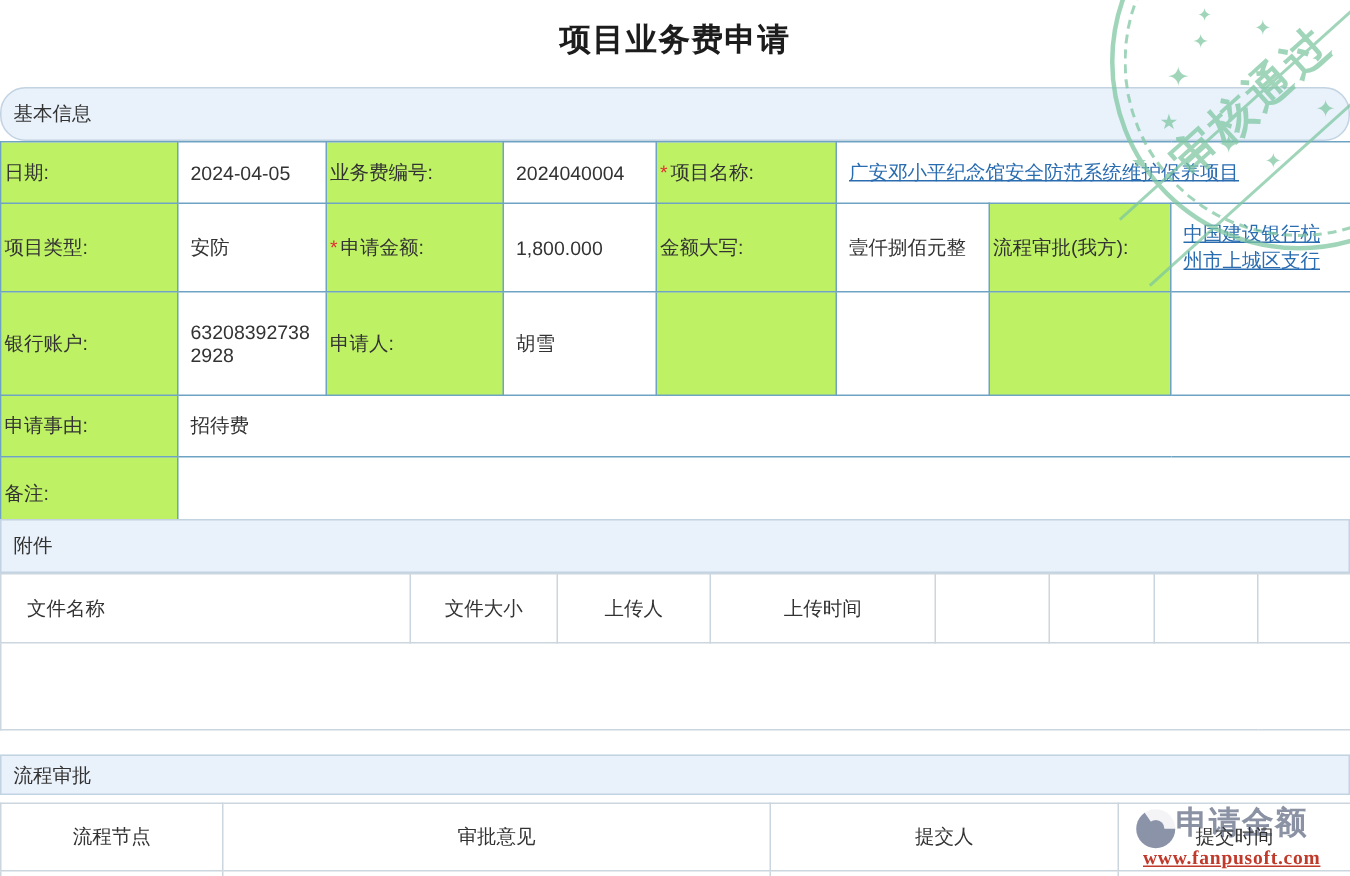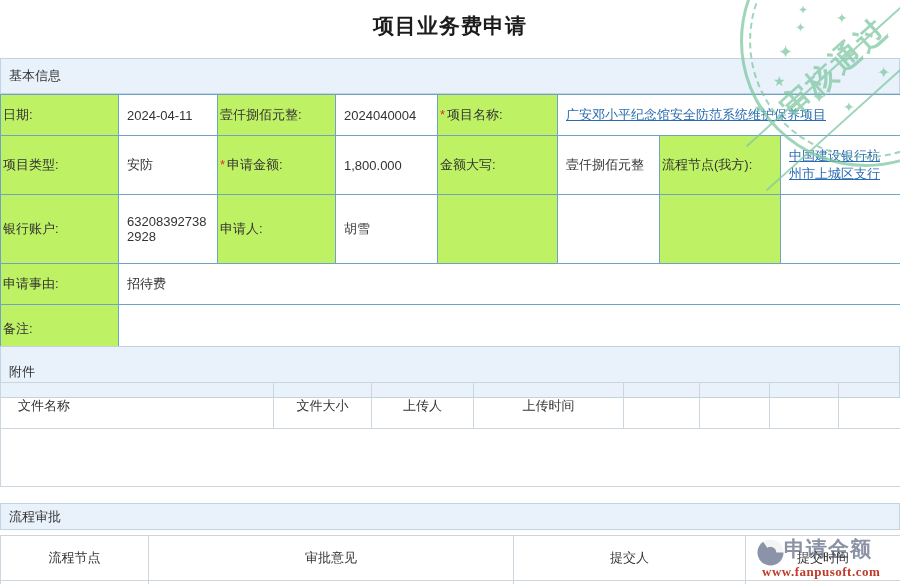--- a/index.html
+++ b/index.html
@@ -11,22 +11,22 @@
   .page-title {
     position:absolute; top:12px; left:0; width:100%;
     text-align:center; font-size:21px; font-weight:bold; color:#1c1c1c; letter-spacing:1px;
   }
   
   .section-bar {
     position:absolute; left:0; width:900px; background:#e9f1fb;
     border:1px solid #c2d3e2; font-size:13px; color:#333;
     display:flex; align-items:center; padding-left:8px;
   }
-  .bar-basic { top:58px; height:36px; }
-  .bar-attach { top:346px; height:52px;font-family:Liberation Mono, monospace; }
+  .bar-basic { top:58px; height:36px;border-radius:17px; }
+  .bar-attach { top:346px; height:36px;font-family:Liberation Mono, monospace; }
   .bar-approval { top:503px; height:27px; }
 
   
   table { border-collapse:collapse; table-layout:fixed; }
   .basic-table { position:absolute; top:94px; left:0; width:900px; }
   .basic-table td { border:1px solid #6fa3c4; font-size:13px; vertical-align:middle; }
   .basic-table td.lbl { background:#bef264; text-align:left; padding:3px 6px 3px 2px; color:#333; }
   .basic-table td.val { background:#fff; text-align:left; padding:3px 8px; color:#333; word-break:break-all; }
   .req { color:#e03131; margin-right:2px; font-size:13px; }
   a.cell-link { color:#2a6cb0; text-decoration:underline; cursor:pointer; }
@@ -54,21 +54,21 @@
   .stamp-line.l1 { left:-32px; top:130px; transform:rotate(-42deg); }
   .stamp-line.l2 { left:-12px; top:174px; transform:rotate(-42deg); }
   .stamp-star { position:absolute; color:#7cc6a0; }
 
   
   .brand { position:absolute; left:757px; top:536px; width:143px; height:44px; z-index:1; }
   .brand-row { display:flex; align-items:flex-start; }
   .brand-icon { width:27px; height:27px; margin-top:3px; }
   .brand-name { font-size:21px; font-weight:bold; color:#8b92a4; letter-spacing:1px; line-height:26px; }
   .brand-url { font-family:"Liberation Serif","DejaVu Serif",serif; font-size:13px; font-weight:bold;
-               color:#c03a2b; margin-top:-2px; margin-left:5px; letter-spacing:.5px; }
+               color:#c03a2b; margin-top:-2px; margin-left:5px; letter-spacing:.5px;text-decoration:underline; }
 </style>
 </head>
 <body>
 
 <div class="page">
 
   <div class="page-title">项目业务费申请</div>
 
   <div class="section-bar bar-basic">
     <span>基本信息</span>
@@ -81,40 +81,40 @@
         <col style="width:118px">
         <col style="width:102px">
       <col style="width:120px">
         <col style="width:102px">
         <col style="width:121px">
         <col style="width:120px">
     </colgroup>
     <tbody>
         <tr style="height:41px">
       <td class="lbl">日期:</td>
-      <td class="val">2024-04-11</td>
-      <td class="lbl">壹仟捌佰元整:</td>
+      <td class="val">2024-04-05</td>
+      <td class="lbl">业务费编号:</td>
       <td class="val">2024040004</td>
       <td class="lbl">
         <span class="req">*</span><span>项目名称:</span>
       </td>
       <td class="val" colspan="3">
         <a class="cell-link">广安邓小平纪念馆安全防范系统维护保养项目</a>
       </td>
     </tr>
     <tr style="height:59px">
       <td class="lbl">项目类型:</td>
       <td class="val">安防</td>
       <td class="lbl">
         <span class="req">*</span><span>申请金额:</span>
       </td>
       <td class="val">1,800.000</td>
       <td class="lbl">金额大写:</td>
       <td class="val">壹仟捌佰元整</td>
-      <td class="lbl">流程节点(我方):</td>
+      <td class="lbl">流程审批(我方):</td>
       <td class="val">
         <a class="cell-link">中国建设银行杭州市上城区支行</a>
       </td>
     </tr>
     <tr style="height:69px">
       <td class="lbl">银行账户:</td>
       <td class="val">632083927382928</td>
       <td class="lbl">申请人:</td>
       <td class="val">胡雪</td>
       <td class="lbl"></td>

